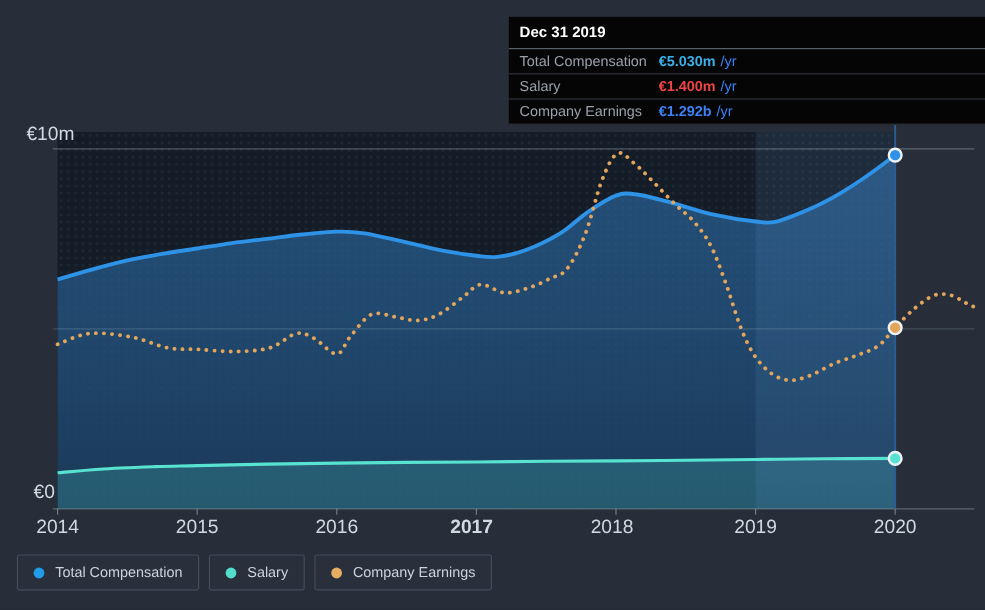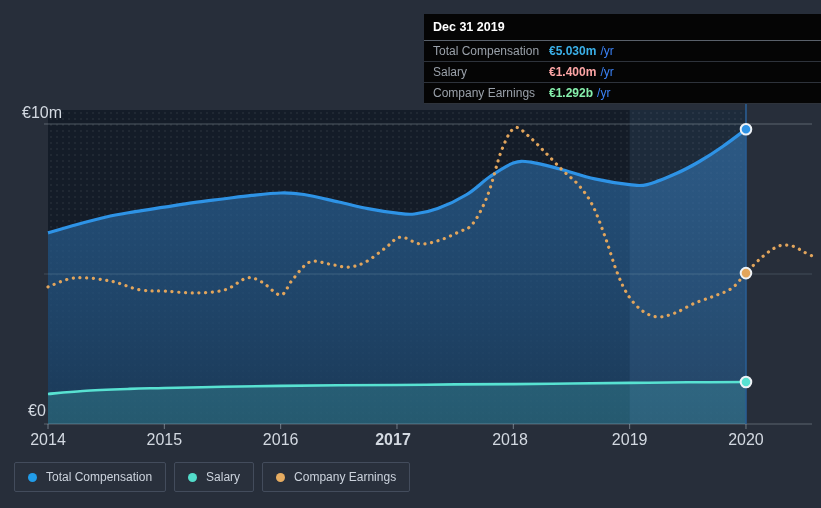--- a/index.html
+++ b/index.html
@@ -99,26 +99,26 @@
 
   <div class="tooltip">
     <div class="tt-title">Dec 31 2019</div>
     <div class="tt-row">
       <span class="tt-label">Total Compensation</span>
       <span class="tt-value" style="color: rgb(59, 176, 232);">€5.030m</span>
       <span class="tt-suffix">/yr</span>
     </div>
     <div class="tt-row">
       <span class="tt-label">Salary</span>
-      <span class="tt-value" style="color: #fca5a5;">€1.400m</span>
+      <span class="tt-value" style="color: #ef4444;">€1.400m</span>
       <span class="tt-suffix">/yr</span>
     </div>
     <div class="tt-row">
       <span class="tt-label">Company Earnings</span>
-      <span class="tt-value" style="color: #86efac;">€1.292b</span>
+      <span class="tt-value" style="color: #3b82f6;">€1.292b</span>
       <span class="tt-suffix">/yr</span>
     </div>
   </div>
 
   <div class="legend">
     <div class="legend-item">
       <span class="legend-dot" style="background: rgb(33, 156, 233);"></span>
       <span>Total Compensation</span>
     </div>
     <div class="legend-item">

